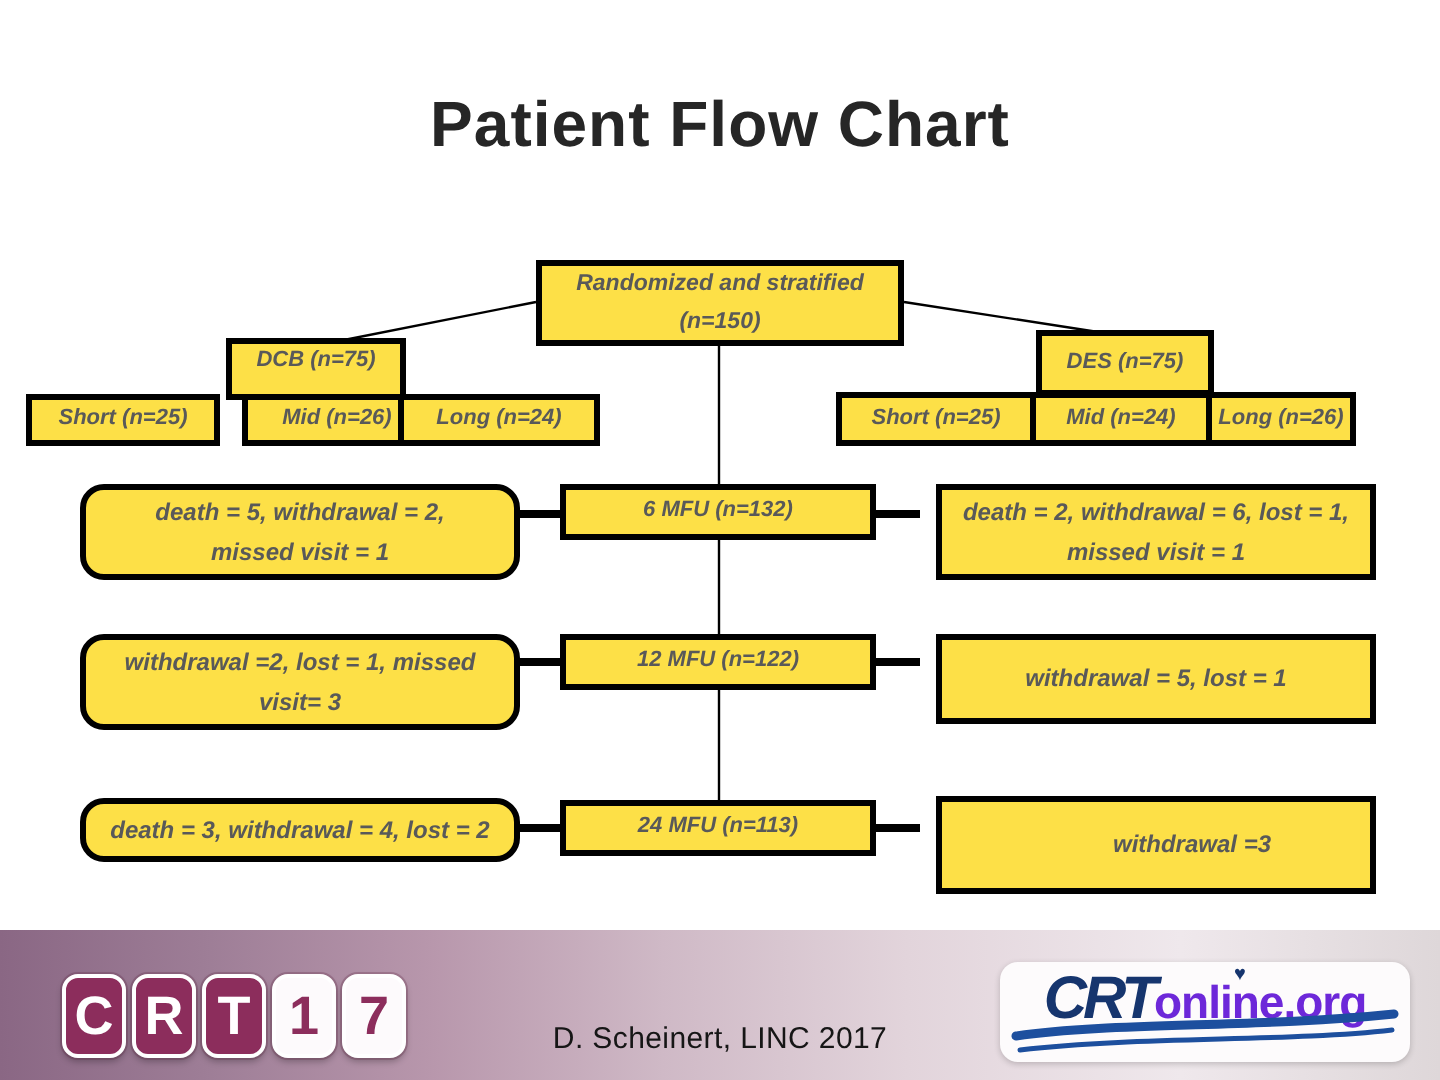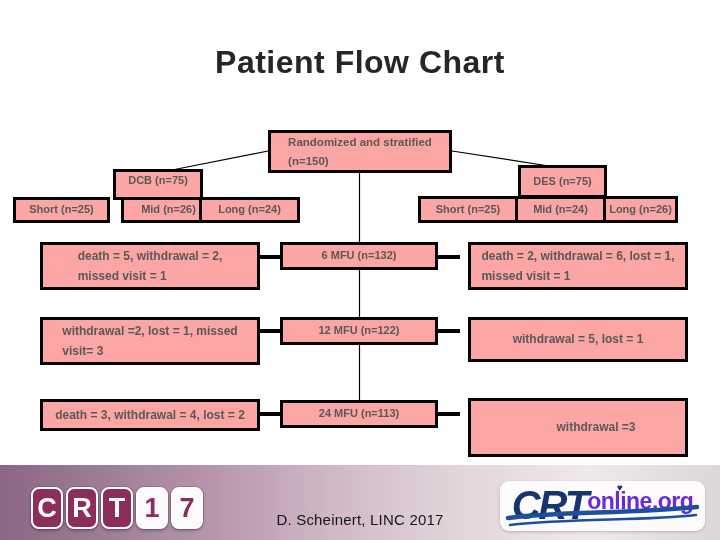--- a/index.html
+++ b/index.html
@@ -9,43 +9,44 @@
     overflow:hidden;margin:0 auto;
   }
   .title{
     position:absolute;left:0;top:44px;width:720px;text-align:center;
     font-size:32px;font-weight:600;color:#262626;letter-spacing:0.5px;
   }
   svg.connectors{position:absolute;left:0;top:0;pointer-events:none;}
   svg.connectors line{stroke:#000;stroke-width:1.2;}
   svg.connectors line.thick{stroke-width:4;}
   .fbox{
-    position:absolute;background:#fca5a5;border:3px solid #000;box-sizing:border-box;
-    display:flex;align-items:center;justify-content:center;text-align:left;
+    position:absolute;background:#fde047;border:3px solid #000;box-sizing:border-box;
+    display:flex;align-items:center;justify-content:center;text-align:center;
     color:#595959;font-weight:bold;font-size:11px;line-height:1.55;
     white-space:pre-line;
+    font-style:italic;
   }
   .root-box{left:268px;top:130px;width:184px;height:43px;font-size:11.5px;line-height:1.6;}
   .dcb-box{left:113px;top:169px;width:90px;height:31px;align-items:flex-start;padding-top:0;}
   .des-box{left:518px;top:165px;width:89px;height:33px;align-items:flex-start;padding-top:5px;}
   .cohort{top:197px;height:26px;}
   .cohort.r{top:196px;height:27px;}
   .c-l0{left:13px;width:97px;}
   .c-l1{left:121px;width:95px;}
   .c-l2{left:199px;width:101px;}
   .c-r0{left:418px;width:100px;}
   .c-r1{left:515px;width:91px;}
   .c-r2{left:603px;width:75px;}
   .mfu{left:280px;width:158px;height:28px;}
   .mfu0{top:242px;} .mfu1{top:317px;} .mfu2{top:400px;}
   .outcome{width:220px;font-size:12px;line-height:1.7;padding:0 8px;}
-  .out-l{left:40px;}
+  .out-l{left:40px;border-radius:12px;}
   .out-r{left:468px;}
   .out-l0{top:242px;height:48px;} .out-l1{top:317px;height:48px;} .out-l2{top:399px;height:32px;}
-  .out-r0{top:242px;height:48px;} .out-r1{top:317px;height:45px;} .out-r2{top:398px;height:59px;padding-left:44px;}
+  .out-r0{top:242px;height:48px;} .out-r1{top:317px;height:45px;} .out-r2{top:398px;height:49px;padding-left:44px;}
 
   .footer-bar{
     position:absolute;left:0;top:465px;width:720px;height:75px;
     background:linear-gradient(90deg,#8a6784 0%,#9d7d96 14%,#b897ac 30%,
       #cfb9c6 46%,#e2d4db 63%,#efe8ec 82%,#ded7d9 100%);
   }
   .crt17{
     position:absolute;left:31px;top:487px;display:flex;gap:3px;
   }
   .tile{
@@ -60,21 +61,21 @@
     position:absolute;left:0;top:499px;width:720px;text-align:center;
     font-size:15px;color:#161616;letter-spacing:0.2px;margin-top:12px;
   }
   .crtonline{
     position:absolute;left:500px;top:481px;width:205px;height:50px;
     background:#fdfbfc;border-radius:9px;box-shadow:0 1px 3px rgba(0,0,0,0.2);
     display:flex;align-items:flex-start;justify-content:center;padding-top:4px;
     box-sizing:border-box;
   }
   .crtonline .prefix{
-    font-style:italic;font-weight:bold;font-size:40px;color:#16356e;
+    font-style:italic;font-weight:bold;font-size:30px;color:#16356e;
     letter-spacing:-2px;line-height:1;
   }
   .crtonline .suffix{
     font-weight:bold;font-size:23px;color:#6d28d9;letter-spacing:-0.5px;
     line-height:1;margin-top:5px;
   }
   .crtonline .heart{
     position:absolute;left:117px;top:2px;font-size:10px;color:#16356e;line-height:1;
   }
   .crtonline svg{position:absolute;left:0;bottom:0;}

